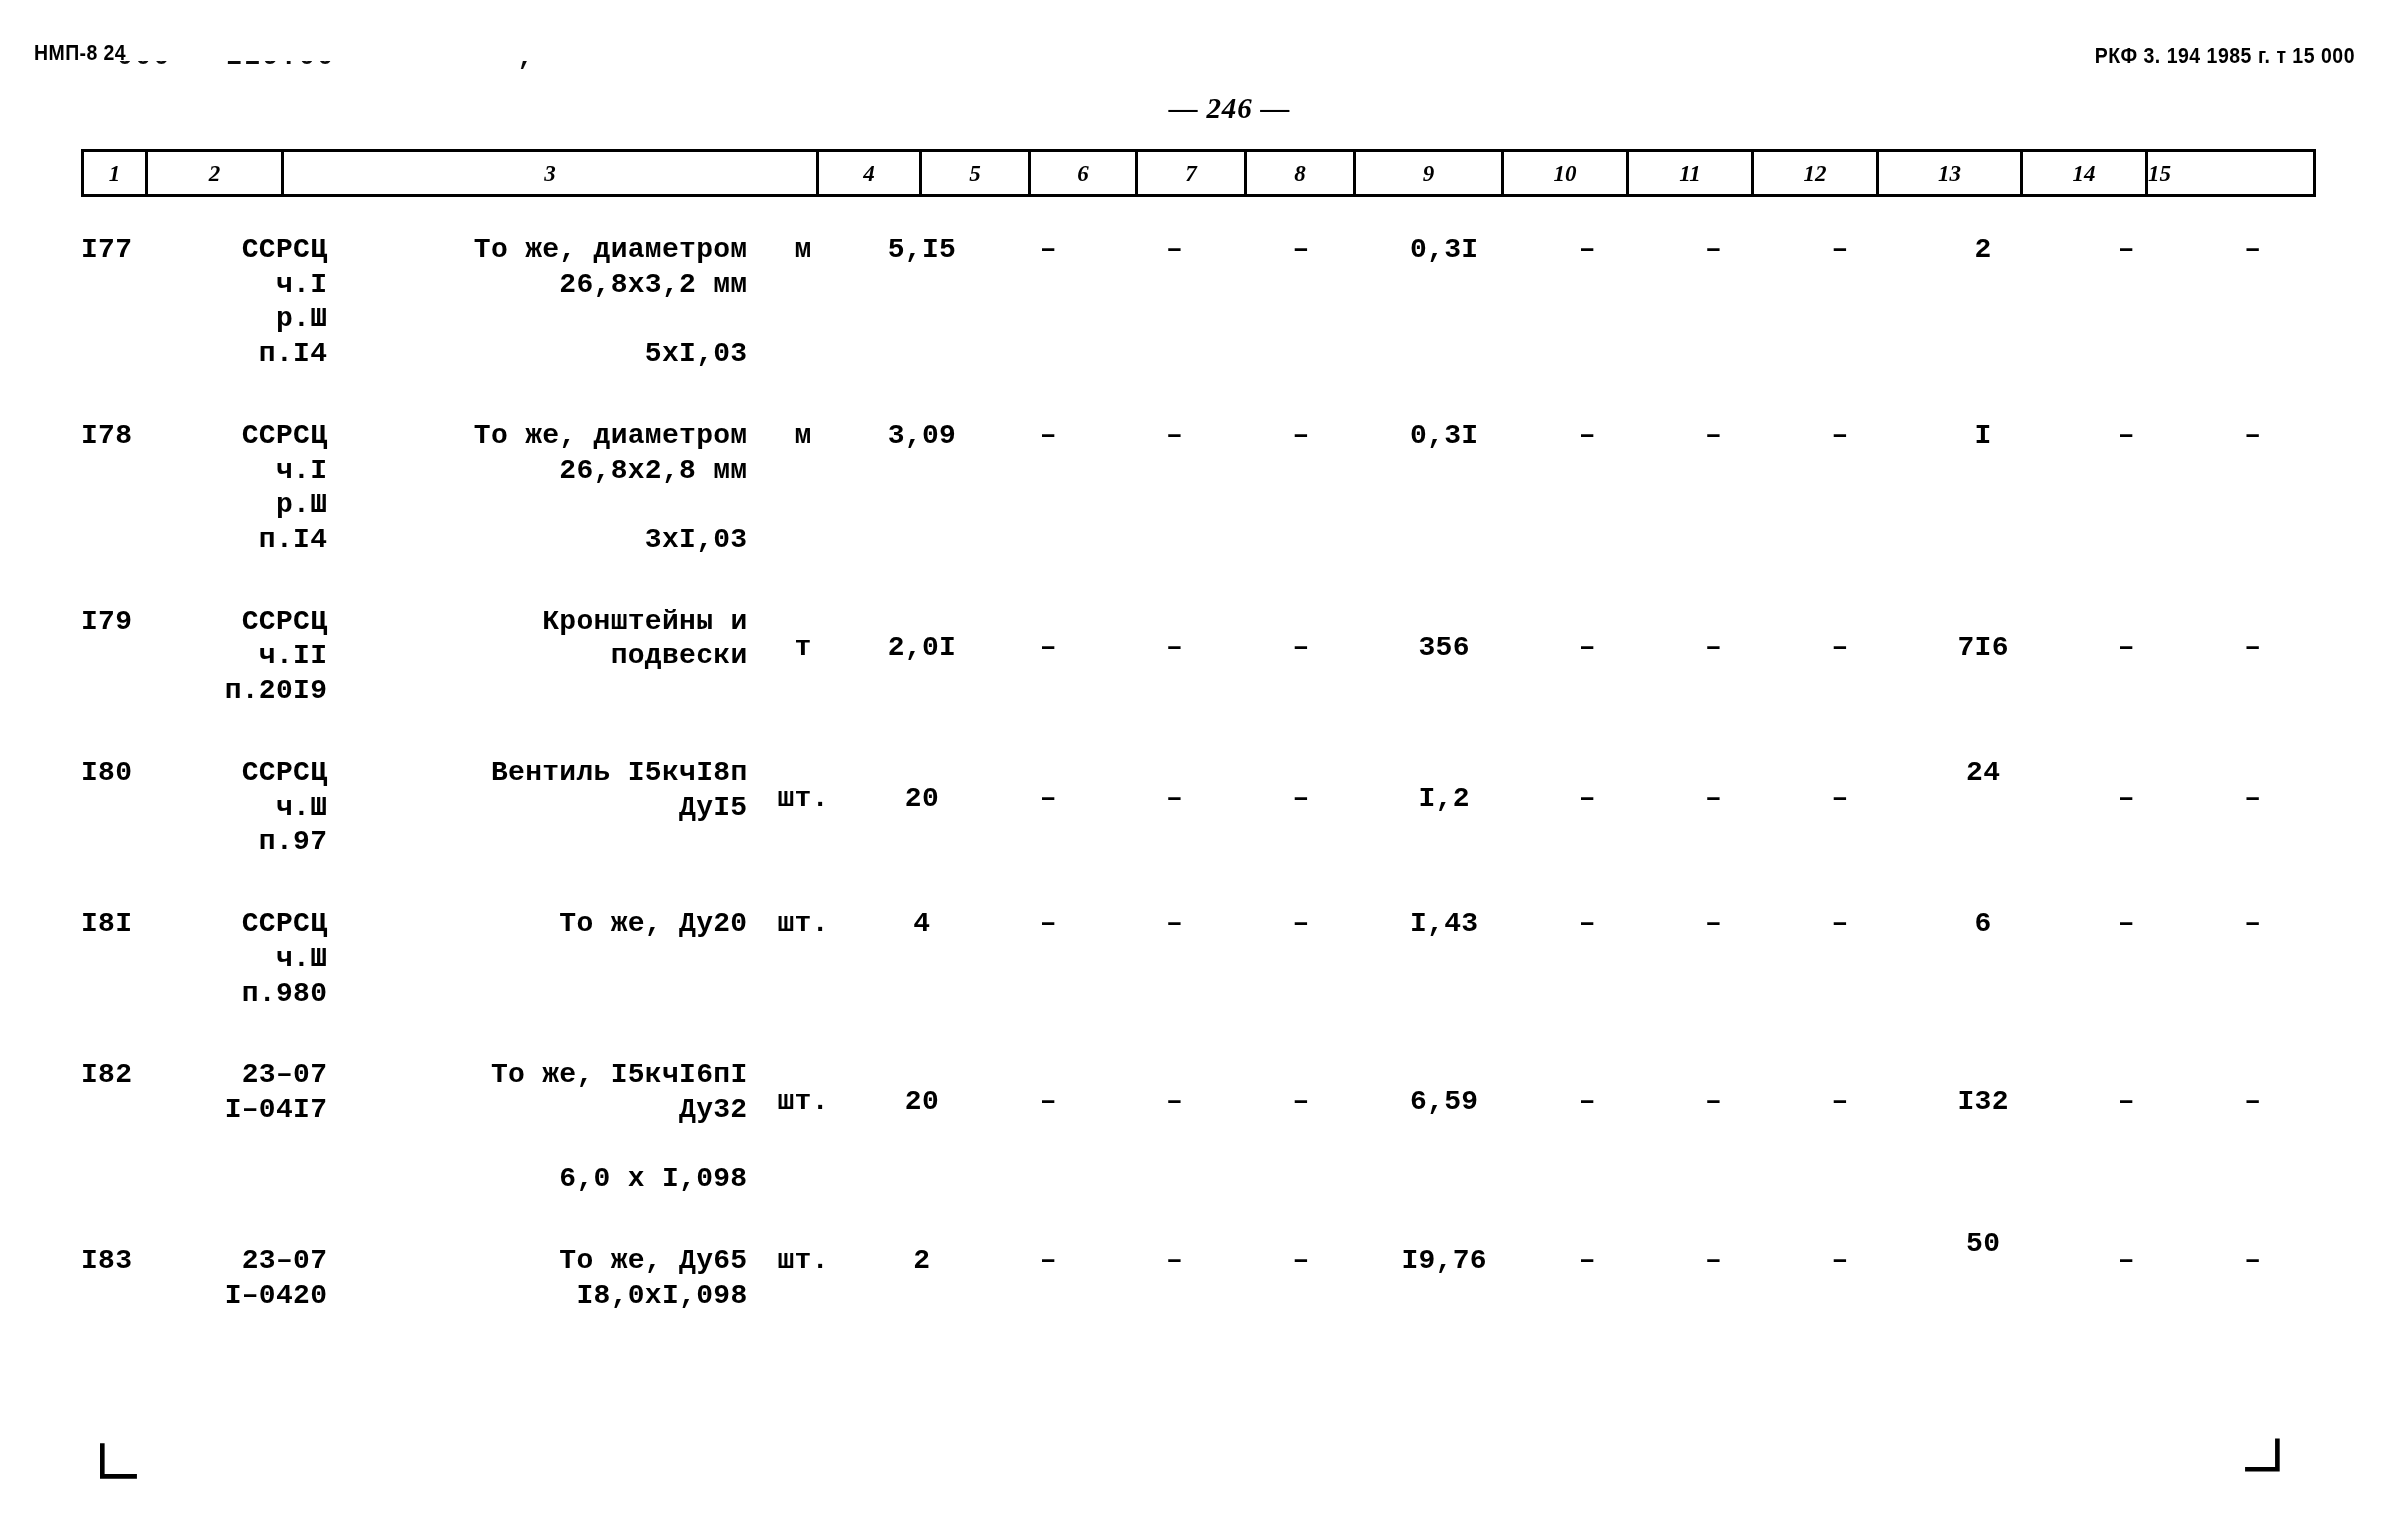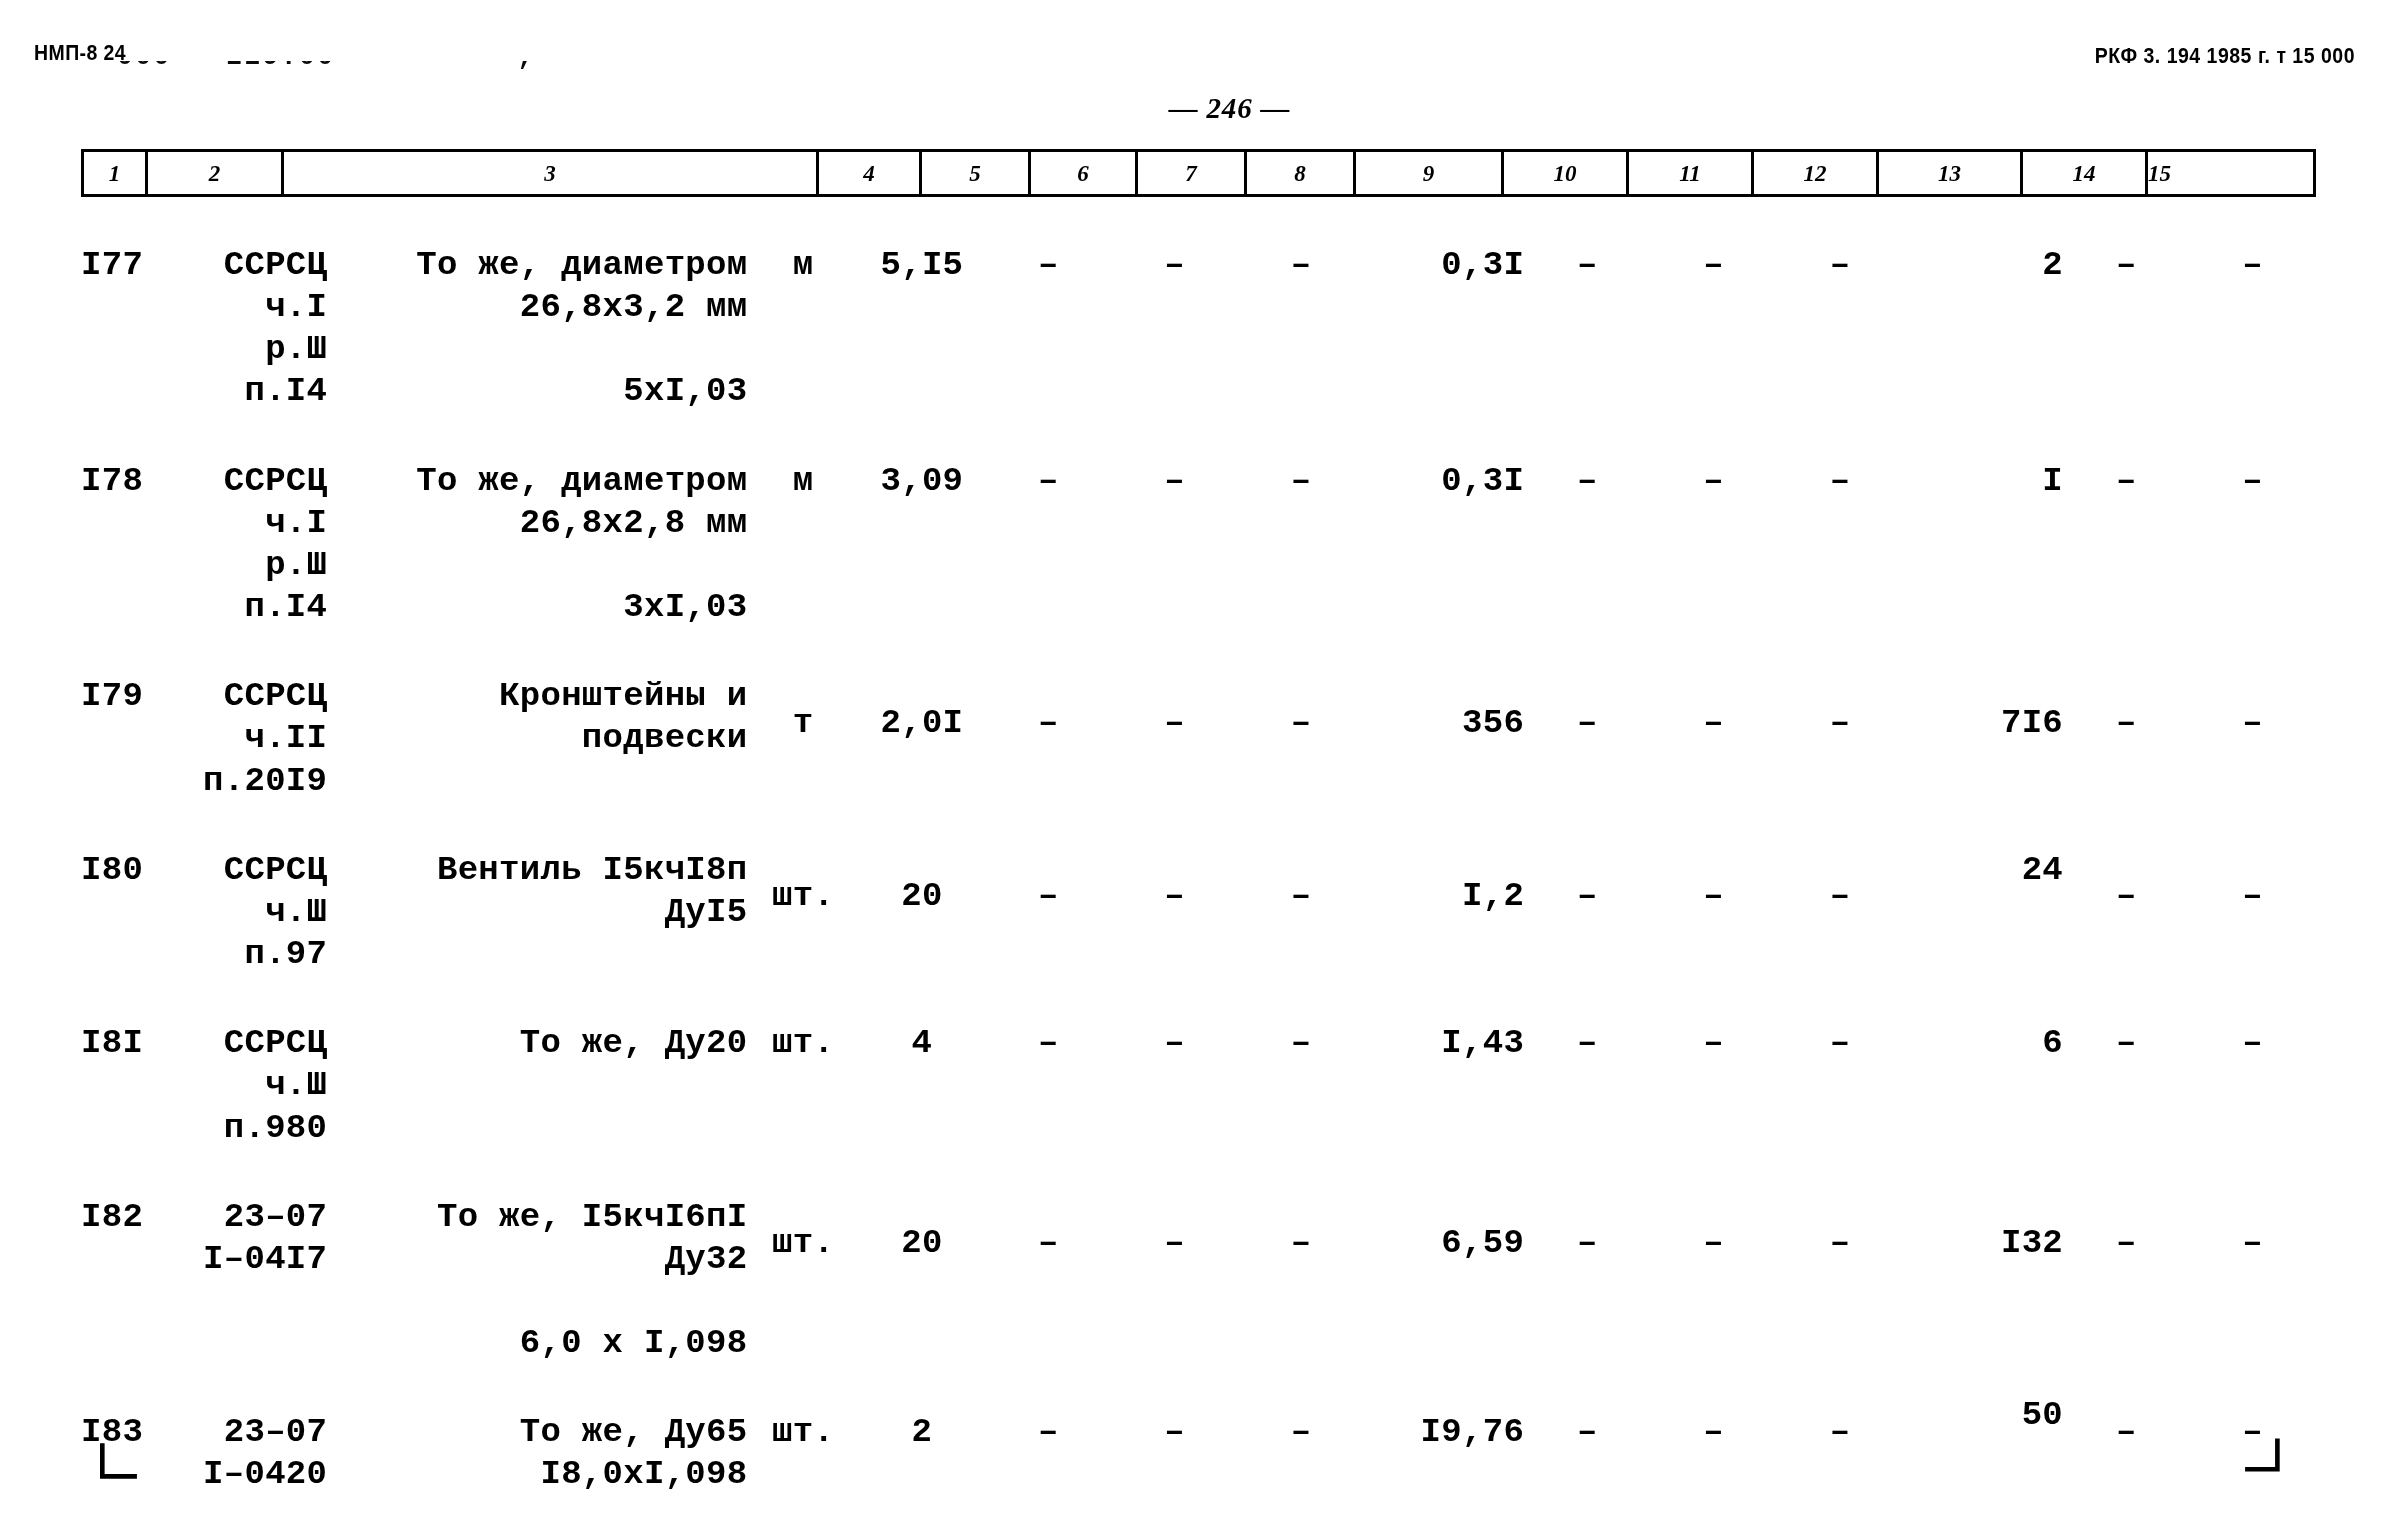--- a/index.html
+++ b/index.html
@@ -101,40 +101,40 @@
     font-size: 23px;
     line-height: 1;
     color: #000;
   }
   #col-ruler .col-cell:last-child { border-right: none; }
 
   
   #data-table {
     position: absolute;
     left: 81px;
-    top: 244px;
+    top: 233px;
     width: 2235px;
     border-collapse: collapse;
-    font-size: 34px;
+    font-size: 28px;
     line-height: 1.24;
   }
   #data-table td {
     vertical-align: top;
     padding: 0;
     font-weight: 700;
     letter-spacing: 0.3px;
   }
   .row-spacer td { height: 47px; }
 
   .c-pos       { width: 92px; text-align: left;   padding-left: 11px; white-space: pre; }
   .c-code      { width: 136px; text-align: right;   white-space: pre; }
   .c-name      { width: 389px; text-align: right;   white-space: pre; }
   .c-unit      { width: 103px; text-align: center; white-space: pre; }
   .c-num       { width: 117px; text-align: center; white-space: pre; }
-  .c-num-wide  { width: 148px; text-align: right; white-space: pre; }
+  .c-num-wide  { width: 148px; text-align: center; white-space: pre; }
   .dash { display: inline-block; font-weight: 700; }
   .val-mid { position: relative; top: 26.5px; }
   .val-mid2 { position: relative; top: 0px; }
 </style>
 </head>
 <body>
 
 <div id="doc-header-left">НМП-8 24</div>
 <div id="doc-header-right">РКФ 3. 194 1985 г. т 15 000</div>
 

